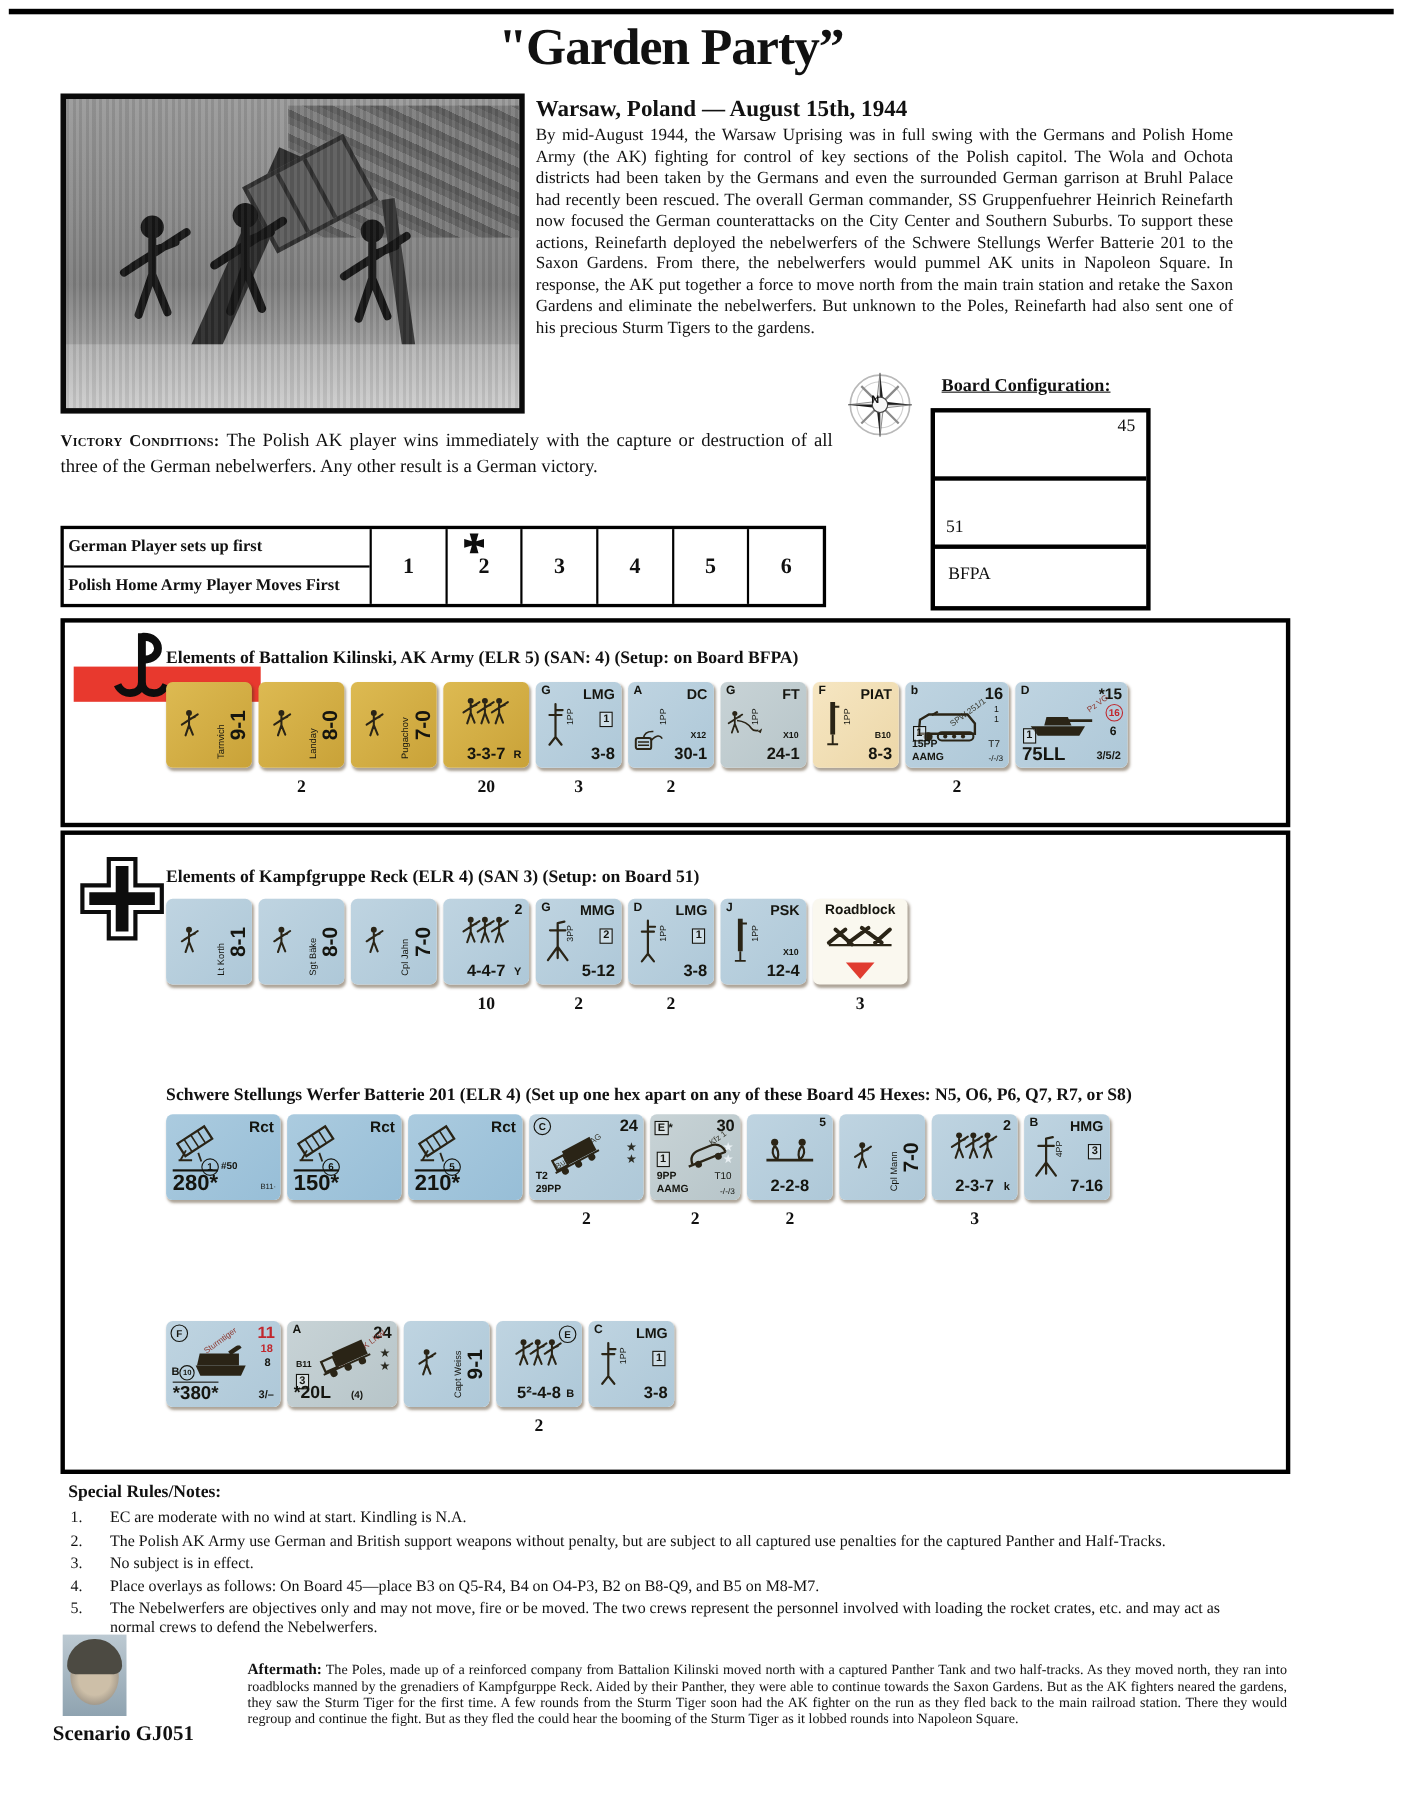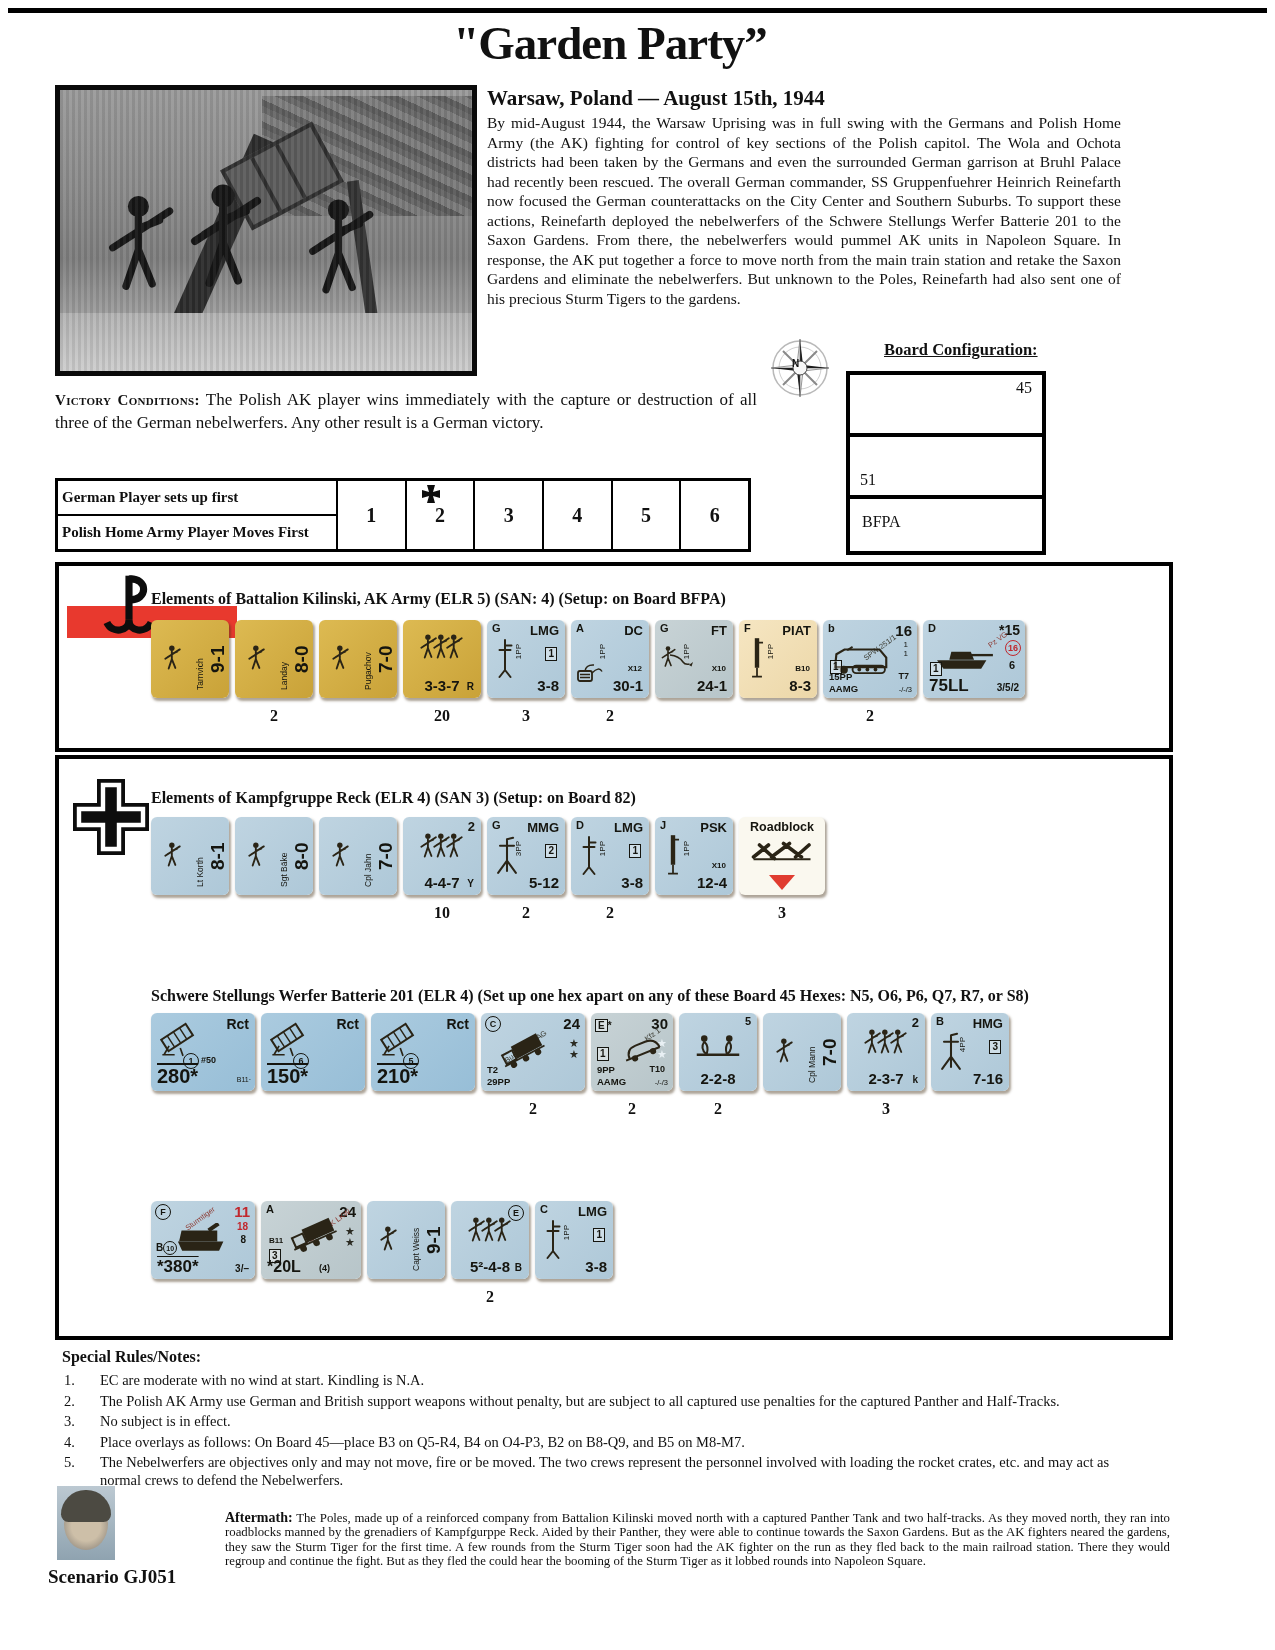--- a/index.html
+++ b/index.html
@@ -22,21 +22,21 @@
   .intro{position:absolute;left:487px;top:86px;width:634px;}
   .intro h2{margin:0 0 2px 0;font-size:21px;}
   .intro p{margin:0;font-size:15.5px;line-height:19.5px;text-align:justify;}
   
   .victory{position:absolute;left:55px;top:372px;width:702px;font-size:17px;line-height:21.5px;text-align:justify;}
   .vlabel{font-variant:small-caps;font-size:15px;letter-spacing:.3px;}
   
   .compass{position:absolute;left:768px;top:336px;width:64px;height:64px;}
   .compass-n{position:absolute;left:792px;top:358px;font-size:10px;font-weight:bold;font-family:"Liberation Sans",sans-serif;}
   
-  .bc-title{position:absolute;left:884px;top:340px;font-size:16.5px;font-weight:bold;text-decoration:underline;}
+  .bc-title{position:absolute;left:856px;top:340px;font-size:16.5px;font-weight:bold;text-decoration:underline;}
   .bc-box{position:absolute;left:846px;top:371px;width:192px;border:4px solid #000;}
   .bc-cell{border-bottom:4px solid #000;position:relative;font-size:16px;}
   .bc-cell:last-child{border-bottom:none;}
   .bc-45{height:54px;text-align:right;padding:4px 10px 0 0;}
   .bc-51{height:58px;}
   .bc-51 span{position:absolute;left:10px;bottom:6px;}
   .bc-bfpa{height:52px;}
   .bc-bfpa span{position:absolute;left:12px;top:14px;}
   
   .turns{position:absolute;left:55px;top:478px;width:690px;height:68px;border:3px solid #000;display:flex;}
@@ -89,21 +89,21 @@
   .dn-red{color:#8d3a32;}
   .stars{position:absolute;right:4px;top:25px;width:12px;font-size:11px;line-height:11px;word-break:break-all;color:#2b2b22;}
   .stars-f{color:#e9f0f4;}
   .r-lbl{top:4px;right:6px;font-size:14px;font-weight:bold;}
   .r-circ{left:32px;top:40px;}
   .r-extra{left:50px;top:43px;font-size:9px;font-weight:bold;}
   .r-val{bottom:5px;left:6px;font-size:20px;font-weight:bold;text-decoration:overline;}
   .r-sub{bottom:8px;right:4px;font-size:7px;}
   .bl1{left:6px;bottom:17px;font-size:9.5px;font-weight:bold;}
   .bl2{left:6px;bottom:5px;font-size:9.5px;font-weight:bold;}
-  .br1{right:8px;bottom:17px;font-size:9px;font-weight:bold;text-align:right;}
+  .br1{right:8px;bottom:17px;font-size:9px;font-weight:normal;text-align:right;}
   .br2{right:5px;bottom:5px;font-size:7.5px;}
   .v-val{left:6px;bottom:4px;font-size:17px;font-weight:bold;text-align:right;}
   .v-br{right:6px;bottom:5px;font-size:10px;font-weight:bold;}
   .ovl{text-decoration:overline;}
   .icn{position:absolute;color:#2a2416;}
   .arrow-dn{position:absolute;left:50%;transform:translateX(-50%);bottom:5px;width:0;height:0;border-left:13px solid transparent;border-right:13px solid transparent;border-top:15px solid #e03c30;}
   .rb-lbl{top:4px;left:0;right:0;text-align:center;font-size:12.5px;font-weight:bold;}
   
   .rules{position:absolute;left:62px;top:1348px;width:1096px;}
   .rules h3{margin:0 0 6px 0;font-size:16px;}
@@ -445,21 +445,21 @@
         <div class="cnt"></div>
     </div>
 
   </div>
 </div>
 
 <div class="obox gbox">
   <svg class="balken">
       <use href="#s-balken"></use>
     </svg>
-  <div class="ob-header" style="top:30px">Elements of  Kampfgruppe Reck (ELR 4) (SAN 3) (Setup: on Board 82)</div>
+  <div class="ob-header" style="top:30px">Elements of  Kampfgruppe Reck (ELR 4) (SAN 3) (Setup: on Board 51)</div>
 
   <div class="crow" style="left:92px;top:58px">
     <div class="cwrap">
       <div class="ctr cb w1">
         <svg class="icn" style="left:8px;top:14px;width:28px;height:48px">
             <use href="#s-man"></use>
           </svg>
         <span class="t leader-name">Lt Korth</span>
         <span class="t leader-val">8-1</span>
       </div>

